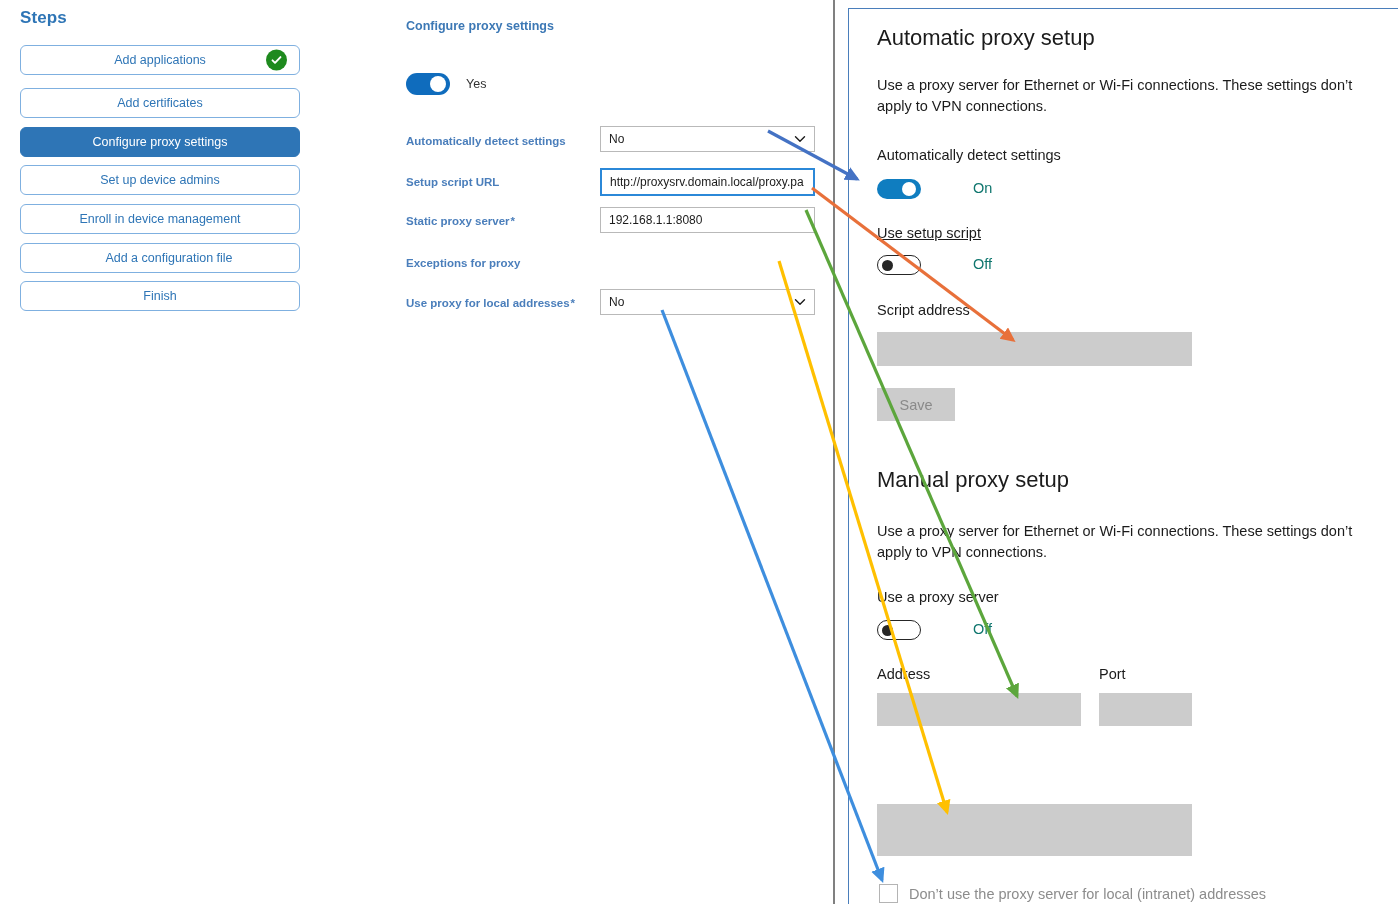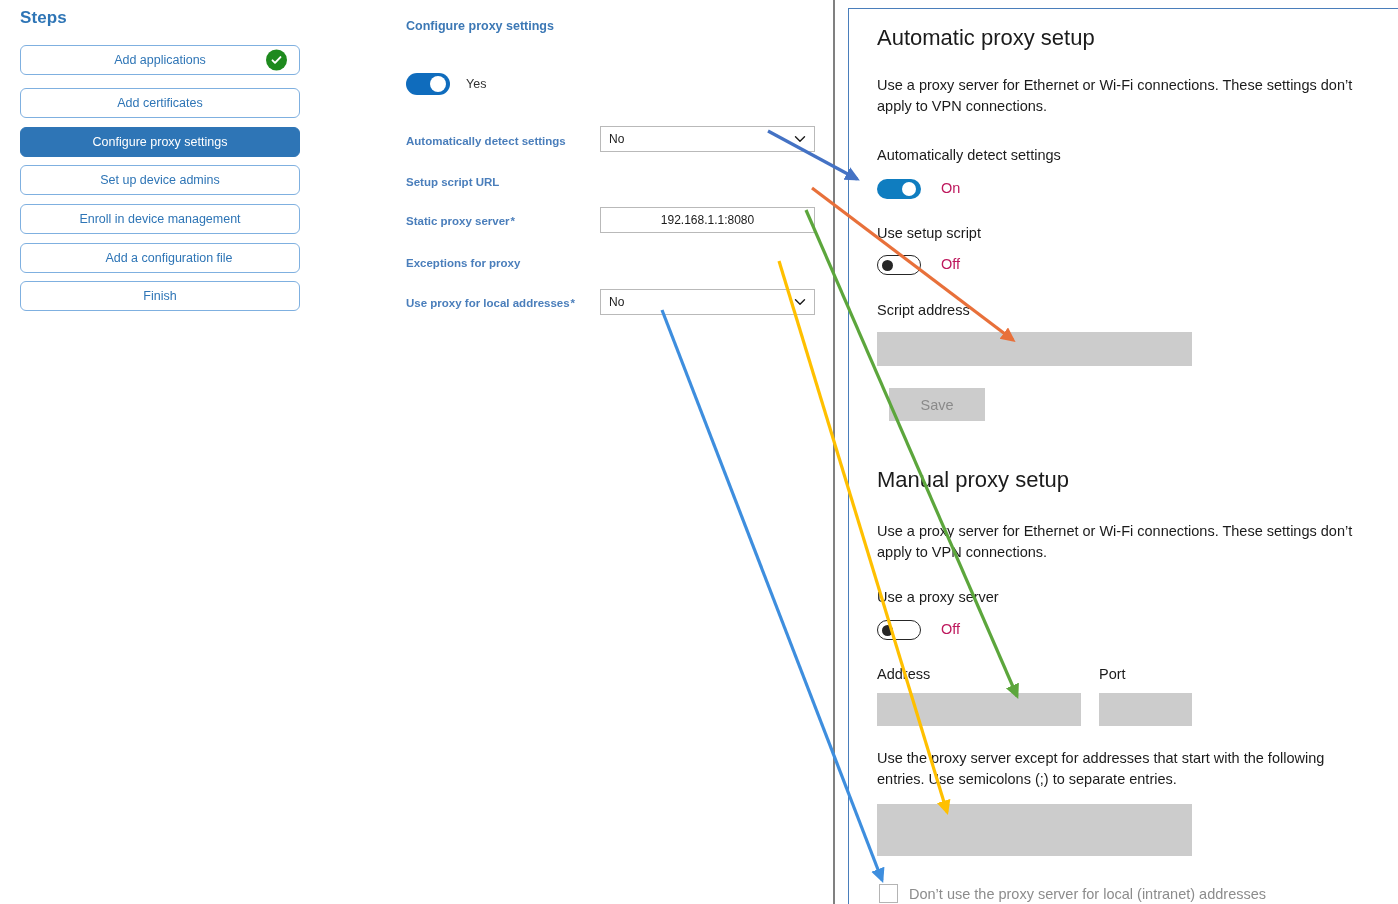--- a/index.html
+++ b/index.html
@@ -84,21 +84,21 @@
   .s-tog-on {
     position:absolute; width:44px; height:20px; border-radius:10px; background:#0F7DC0;
     cursor:pointer;
   }
   .s-tog-on .k { position:absolute; top:3px; right:5px; width:14px; height:14px; border-radius:50%; background:#fff; }
   .s-tog-off {
     position:absolute; width:44px; height:20px; border-radius:10px;
     border:1.5px solid #262626; background:#fff; cursor:pointer;
   }
   .s-tog-off .k { position:absolute; top:4px; left:4px; width:11px; height:11px; border-radius:50%; background:#262626; }
-  .s-tog-txt { position:absolute; font-size:14.5px; color:#be185d; }
+  .s-tog-txt { position:absolute; font-size:14.5px; color:#0f766e;margin-left:32px; }
   .s-input { position:absolute; background:#CCCCCC; cursor:text; }
   .s-btn {
     position:absolute; background:#CCCCCC; color:#8A8A8A; font-size:14.5px;
     display:flex; align-items:center; justify-content:center; cursor:default;
   }
   .s-check-box {
     position:absolute; width:19px; height:19px; border:1.5px solid #B4B4B4; background:#fff; cursor:pointer;
   }
   .s-check-txt { position:absolute; font-size:14.5px; color:#8C8C8C; }
 
@@ -165,25 +165,28 @@
       <span class="chev">
         <svg width="12" height="12" viewBox="0 0 12 12">
             <path d="M1.5 3.8 L6 8.2 L10.5 3.8" stroke="#1b1b1b" stroke-width="1.4" fill="none" stroke-linecap="round" stroke-linejoin="round"></path>
           </svg>
       </span>
     </div>
 
     <div class="f-label" style="top:176px;">
       <span>Setup script URL</span>
     </div>
+    <div class="f-field focused" style="top:168px;">
+      <span>http://proxysrv.domain.local/proxy.pa</span>
+    </div>
 
     <div class="f-label" style="top:215px;">
       <span>Static proxy server</span><span class="req"> *</span>
     </div>
-    <div class="f-field" style="top:207px;justify-content:center;">
+    <div class="f-field" style="top:207px;">
       <span>192.168.1.1:8080</span>
     </div>
 
     <div class="f-label" style="top:257px;">
       <span>Exceptions for proxy</span>
     </div>
     <div class="f-field" style="top:249px;margin-top:40px;">
       <span>*.office365.com</span>
     </div>
 
@@ -206,47 +209,46 @@
 
     <div class="s-h1" style="top:16px;">Automatic proxy setup</div>
     <div class="s-p" style="top:66px;">Use a proxy server for Ethernet or Wi-Fi connections. These settings don’t apply to VPN connections.</div>
 
     <div class="s-lbl" style="top:138px;">Automatically detect settings</div>
     <div class="s-tog-on" style="left:28px; top:170px;">
         <div class="k"></div>
       </div>
     <div class="s-tog-txt" style="left:92px; top:171px;">On</div>
 
-    <div class="s-lbl" style="top:216px;">Use setup script</div>
+    <div class="s-lbl" style="top:216px;text-decoration:underline;">Use setup script</div>
     <div class="s-tog-off" style="left:28px; top:246px;">
         <div class="k"></div>
       </div>
     <div class="s-tog-txt" style="left:92px; top:247px;">Off</div>
 
     <div class="s-lbl" style="top:293px;">Script address</div>
     <div class="s-input" style="left:28px; top:323px; width:315px; height:34px;"></div>
 
-    <div class="s-btn" style="left:40px; top:379px; width:96px; height:33px;">Save</div>
+    <div class="s-btn" style="left:28px; top:379px; width:78px; height:33px;">Save</div>
 
     <div class="s-h1" style="top:458px;">Manual proxy setup</div>
     <div class="s-p" style="top:512px;">Use a proxy server for Ethernet or Wi-Fi connections. These settings don’t apply to VPN connections.</div>
 
     <div class="s-lbl" style="top:580px;">Use a proxy server</div>
     <div class="s-tog-off" style="left:28px; top:611px;">
         <div class="k"></div>
       </div>
     <div class="s-tog-txt" style="left:92px; top:612px;">Off</div>
 
     <div class="s-lbl" style="top:657px;">Address</div>
     <div class="s-input" style="left:28px; top:684px; width:204px; height:33px;"></div>
 
     <div class="s-lbl" style="left:250px; top:657px;">Port</div>
     <div class="s-input" style="left:250px; top:684px; width:93px; height:33px;"></div>
 
-    <div class="s-p" style="top:739px;">Use the proxy server except for addresses that start with the following entries. Use semicolons (;) to separate entries.</div>
     <div class="s-input" style="left:28px; top:795px; width:315px; height:52px;"></div>
 
     <div class="s-check-box" style="left:30px; top:875px;"></div>
     <div class="s-check-txt" style="left:60px; top:877px;">Don’t use the proxy server for local (intranet) addresses</div>
   </div>
 
   <svg id="arrows" viewBox="0 0 1398 904">
     <defs>
       <marker id="m-blue1" markerWidth="5" markerHeight="5" refX="3.6" refY="2.2" orient="auto">
         <path d="M0,0 L4.6,2.2 L0,4.4 z" fill="#4472C4"></path>

